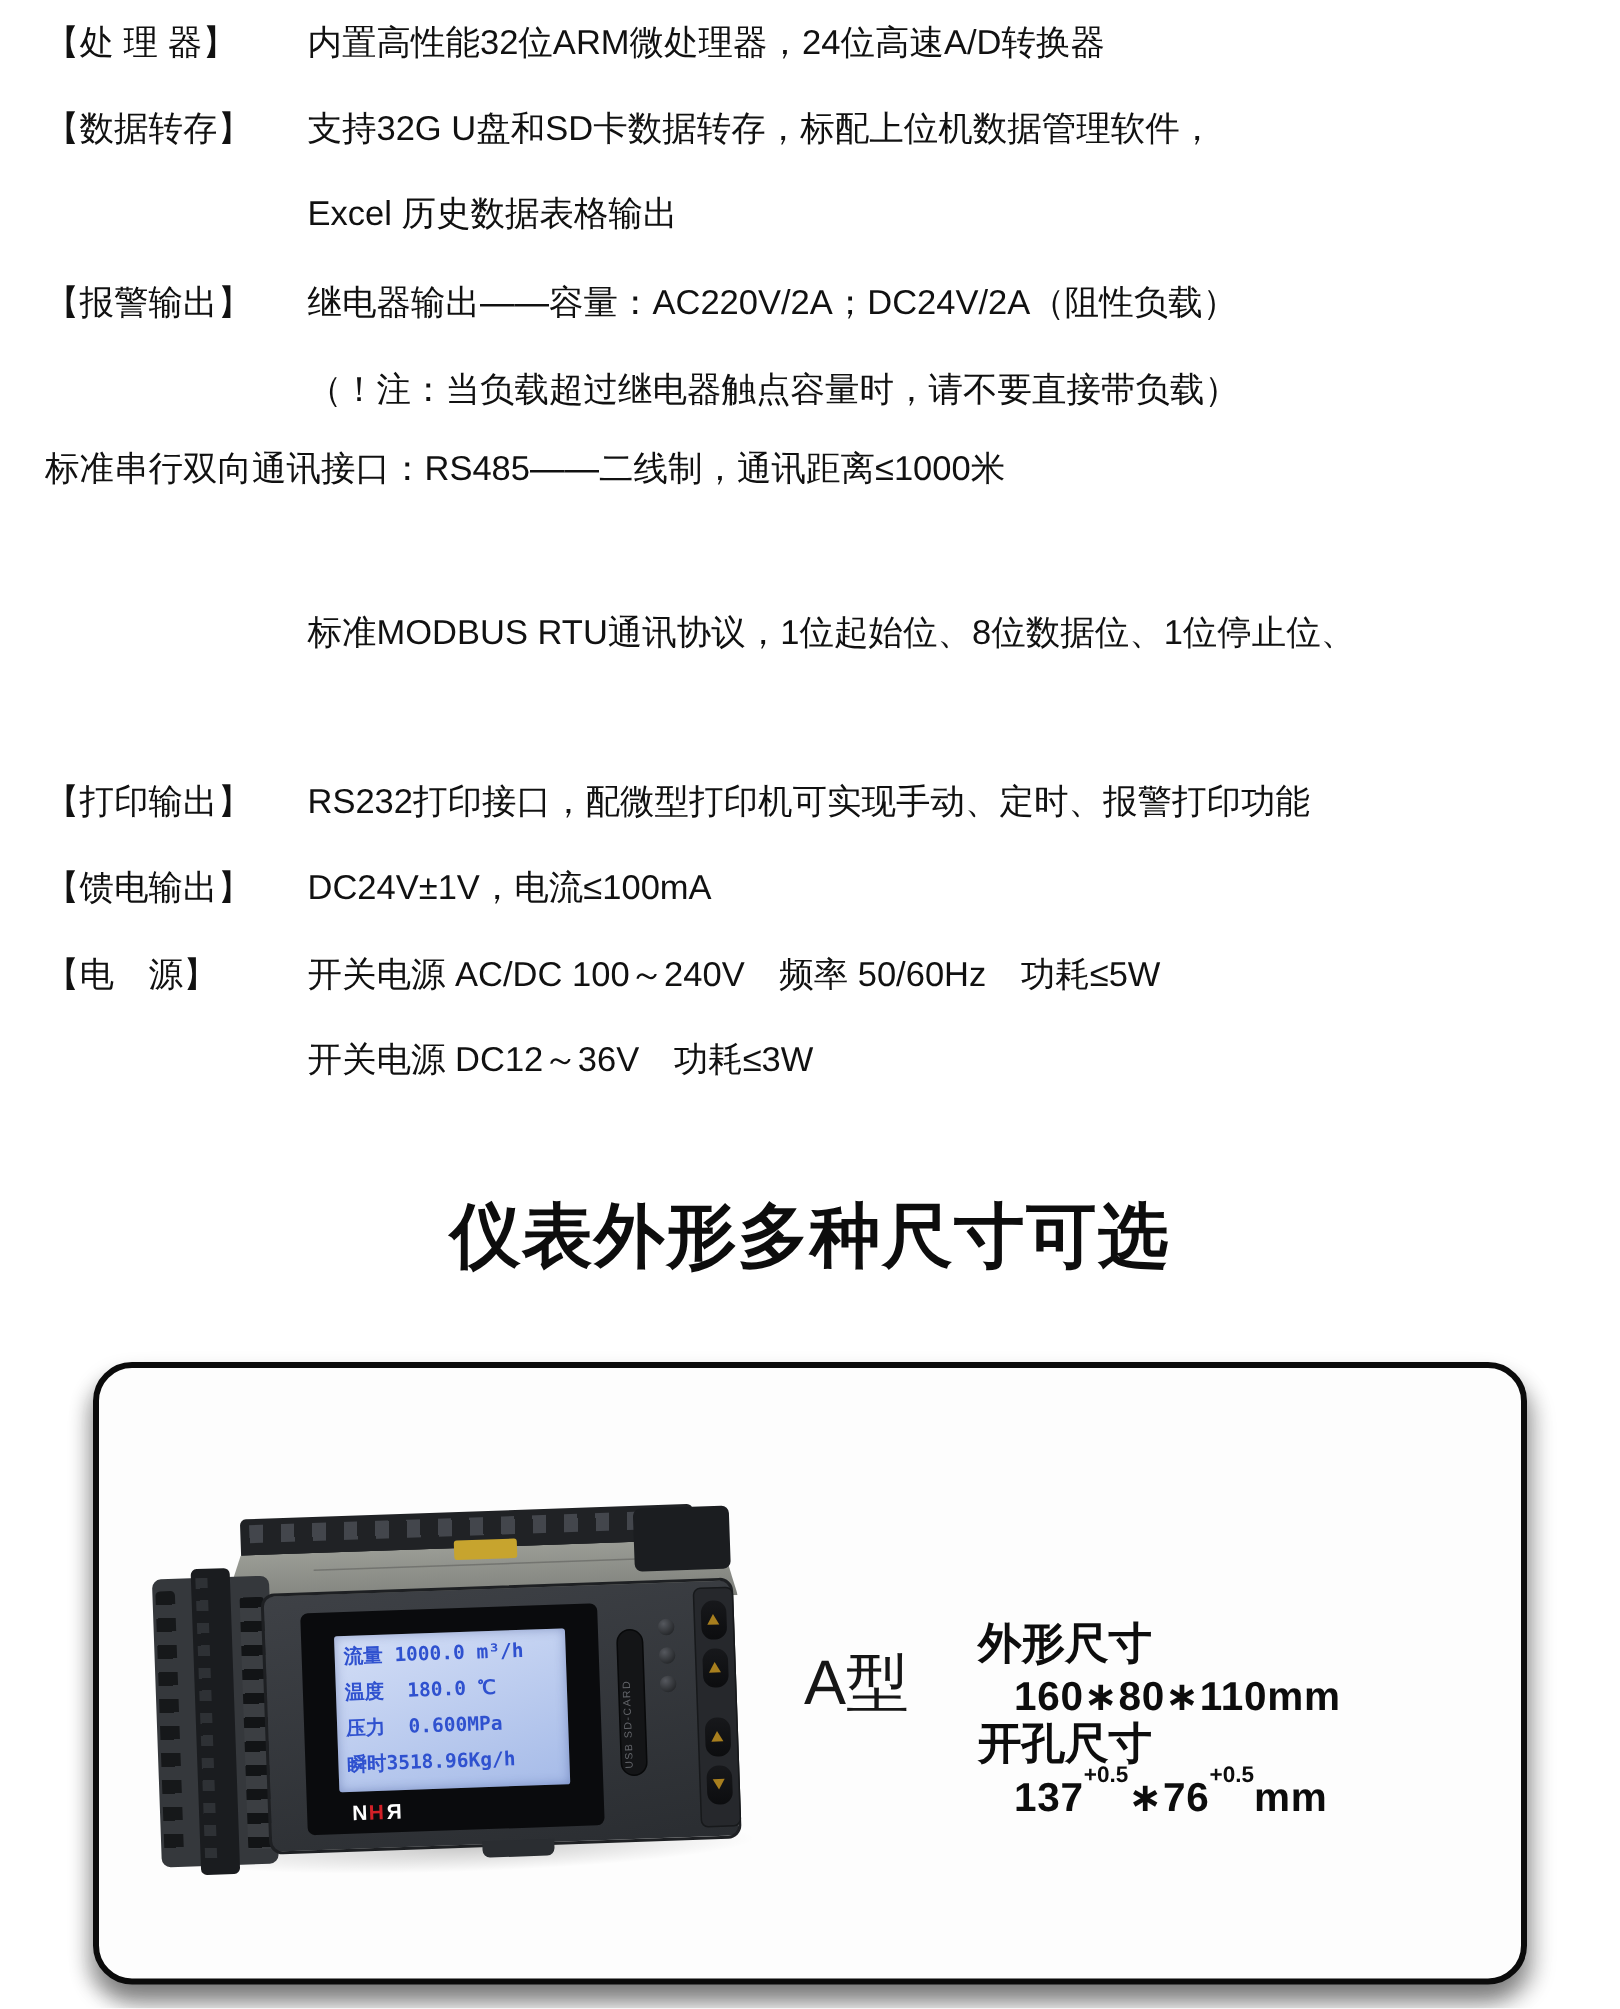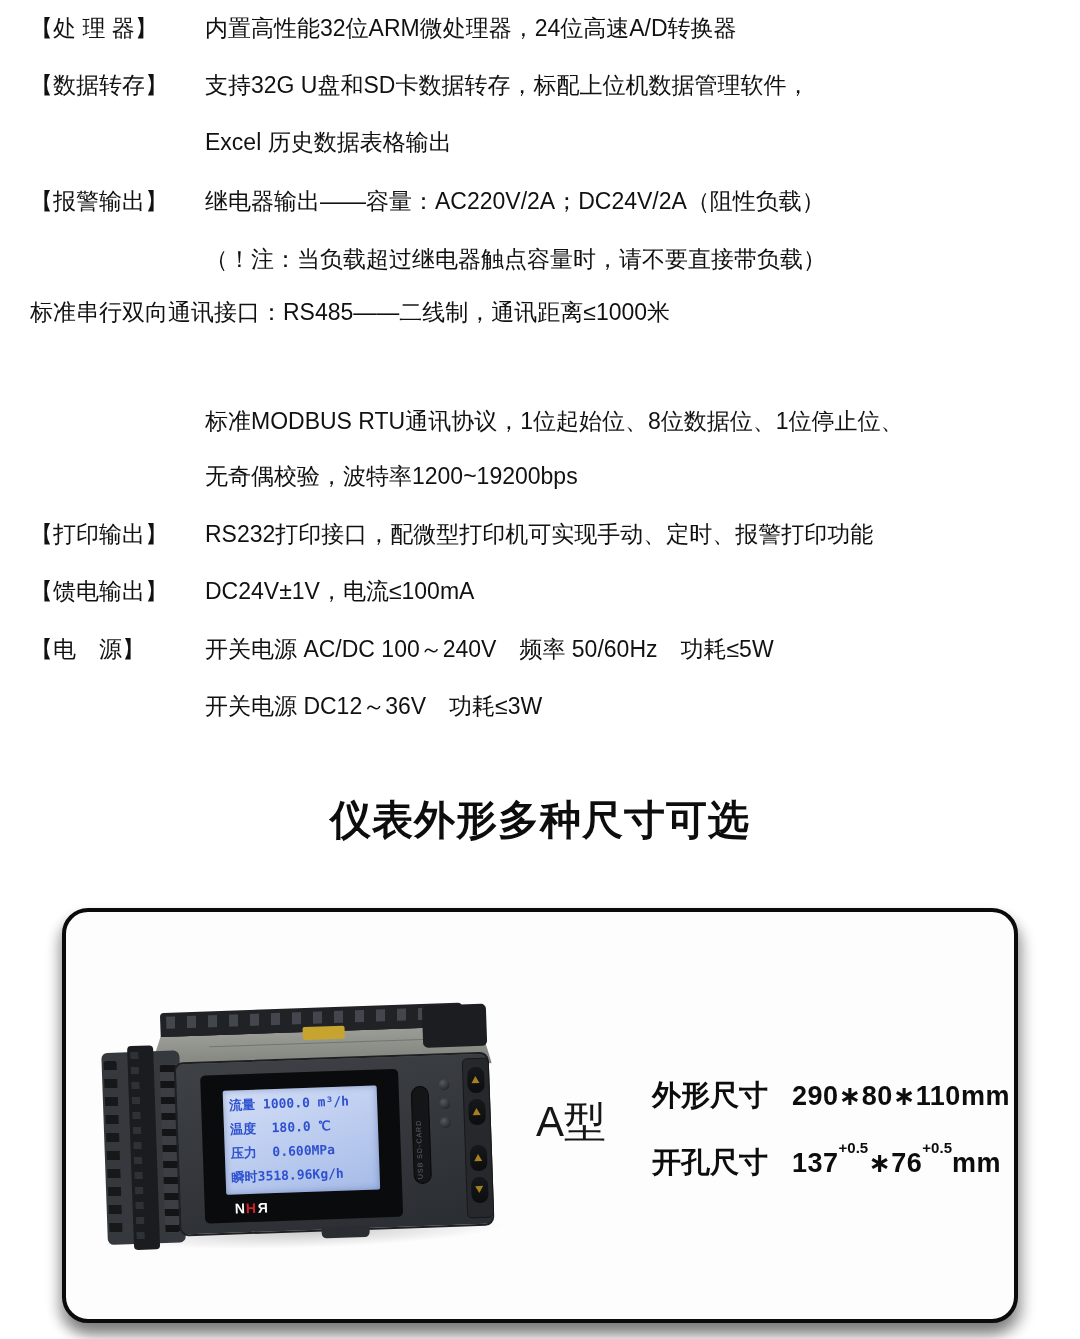--- a/index.html
+++ b/index.html
@@ -15,34 +15,34 @@
     position:absolute; left:30px; width:1045px; display:flex;
     font-size:23px; font-weight:500; color:#111; line-height:36px;
   }
   .spec-row .lab { flex:0 0 175px; white-space:pre; }
   .spec-row .txt { white-space:pre; }
   .row-indent .txt { padding-left:333px; }
 
   
   .section-title {
     position:absolute; top:793px; left:0; width:1080px; text-align:center;
-    font-size:41px; font-weight:600; color:#0d0d0d; letter-spacing:1px;
+    font-size:47px; font-weight:600; color:#0d0d0d; letter-spacing:1px;
   }
 
   
   .model-card {
     position:absolute; left:62px; top:908px; width:956px; height:415px;
     background:#fdfdfd; border:4px solid #0b0b0b; border-radius:26px;
     box-shadow:0 10px 16px rgba(0,0,0,.32), 6px 12px 14px rgba(0,0,0,.18), -5px 10px 12px rgba(0,0,0,.14);
   }
   .model-label {
     position:absolute; left:470px; top:182px;
     font-size:42px; font-weight:500; color:#161616;
   }
-  .dim-row { position:absolute; left:586px; display:flex; align-items:center; white-space:nowrap; }
+  .dim-row { position:absolute; left:586px; display:flex; align-items:flex-start; white-space:nowrap;flex-direction:column; }
   .dim-row.d1 { top:164px; }
   .dim-row.d2 { top:216px;margin-top:15px; }
   .dim-label { font-size:29px; font-weight:700; color:#0d0d0d; }
   .dim-value { font-size:27px; font-weight:700; color:#0d0d0d; margin-left:24px; letter-spacing:.5px; }
   .dim-value sup { font-size:15px; font-weight:700; position:relative; top:-9px; letter-spacing:0; }
 
   
   .device-wrap { position:absolute; left:28px; top:90px; width:425px; height:252px; transform:rotate(-2deg); }
   .dev-shadow { position:absolute; left:20px; top:214px; width:388px; height:32px;
     background:radial-gradient(ellipse at center, rgba(0,0,0,.20), rgba(0,0,0,0) 70%); }
@@ -119,24 +119,20 @@
   <div class="spec-row" style="top:294px">
       <span class="txt">标准串行双向通讯接口：RS485——二线制，通讯距离≤1000米</span>
     </div>
   <div class="spec-row row-indent" style="top:348px">
       <span class="lab"></span>
     </div>
   <div class="spec-row" style="top:403px">
       <span class="lab"></span>
       <span class="txt">标准MODBUS RTU通讯协议，1位起始位、8位数据位、1位停止位、</span>
     </div>
-  <div class="spec-row" style="top:458px">
-      <span class="lab"></span>
-      <span class="txt">无奇偶校验，波特率1200~19200bps</span>
-    </div>
   <div class="spec-row" style="top:516px">
       <span class="lab">【打印输出】</span>
       <span class="txt">RS232打印接口，配微型打印机可实现手动、定时、报警打印功能</span>
     </div>
   <div class="spec-row" style="top:573px">
       <span class="lab">【馈电输出】</span>
       <span class="txt">DC24V±1V，电流≤100mA</span>
     </div>
   <div class="spec-row" style="top:631px">
       <span class="lab">【电　源】</span>
@@ -187,20 +183,20 @@
           <div class="dev-btn b4 down"></div>
         </div>
         <div class="dev-tab"></div>
       </div>
     </div>
 
     <div class="model-label">A型</div>
 
     <div class="dim-row d1">
       <span class="dim-label">外形尺寸</span>
-      <span class="dim-value">290∗80∗110mm</span>
+      <span class="dim-value">160∗80∗110mm</span>
     </div>
     <div class="dim-row d2">
       <span class="dim-label">开孔尺寸</span>
       <span class="dim-value"><span>137</span><sup>+0.5</sup><span>∗</span><span>76</span><sup>+0.5</sup><span>mm</span></span>
     </div>
   </div>
 </div>
 
 </body></html>

